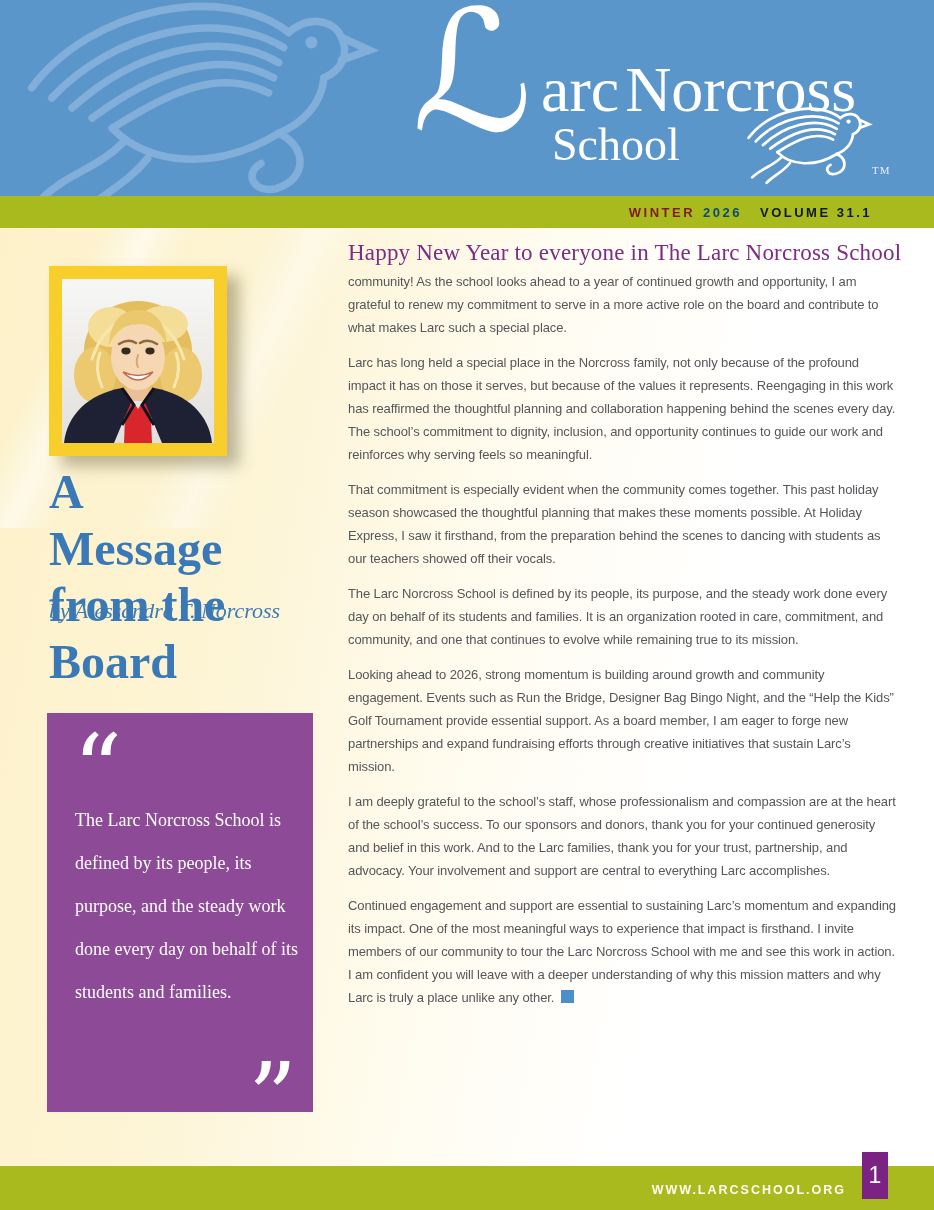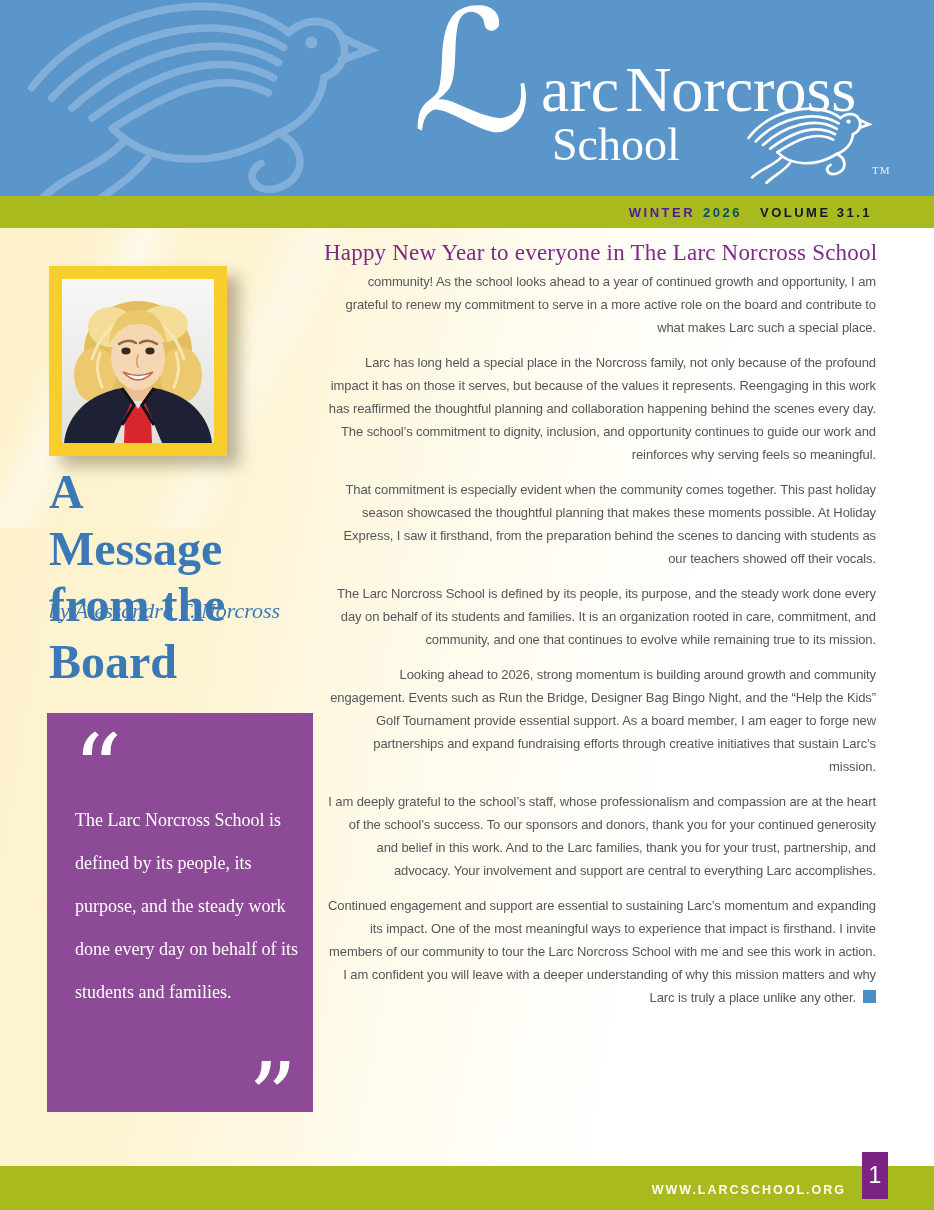--- a/index.html
+++ b/index.html
@@ -26,42 +26,42 @@
   .logo-line1 .nm { margin-left:6px; }
   .logo-line2 { position:absolute; left:552px; top:122px; font-family:"Liberation Serif",serif;
                 color:#fff; font-size:46px; line-height:1; }
   .logo-dove { position:absolute; left:742px; top:100px; width:132px; height:90px; color:#ffffff; }
   .logo-tm { position:absolute; left:872px; top:164px; color:#e8f0f8; font-size:11px; letter-spacing:1px;
              font-family:"Liberation Serif",serif; }
   
   .issue-bar { position:absolute; left:0; top:196px; width:934px; height:32px; background:#a9ba1e;
                display:flex; align-items:center; justify-content:flex-end; padding-right:62px; gap:18px; }
   .issue-bar span { font-size:13px; font-weight:bold; letter-spacing:2.5px; }
-  .issue-season { color:#4c1d95; }
+  .issue-season { color:#7f1d1d; }
   .issue-year { color:#0c4a6e; }
   .issue-volume { color:#0f172a; }
   
   .photo-frame { position:absolute; left:49px; top:266px; width:178px; height:190px;
                  background:#ffffff; border:13px solid #f7ce2b;
                  box-shadow:12px 10px 14px rgba(110,100,60,.45); }
   .photo-frame svg { display:block; width:152px; height:164px; }
   .sidebar-title { position:absolute; left:49px; top:464px; width:200px;
                    font-family:"Liberation Serif",serif; font-size:48px; line-height:1.18;
                    color:#3b79b6; }
   .sidebar-byline { position:absolute; left:49px; top:598px; width:260px;
                     font-family:"Liberation Serif",serif; font-style:italic; font-size:22px; color:#3b79b6; }
   .quote-box { position:absolute; left:47px; top:713px; width:266px; height:399px; background:#8d4a96; }
   .quote-open { position:absolute; left:26px; top:8px; font-family:"DejaVu Serif",serif;
                 font-size:96px; line-height:1; color:#fff; height:78px; overflow:hidden; }
   .quote-text { position:absolute; left:28px; top:86px; width:224px;
                 font-family:"Liberation Serif",serif; font-size:18px; line-height:43px; color:#fff; }
   .quote-close { position:absolute; right:16px; bottom:-16px; font-family:"DejaVu Serif",serif;
                  font-size:96px; line-height:1; color:#fff; height:78px; overflow:hidden; }
   
-  .article { position:absolute; left:324px; top:240px; width:552px;text-align:right; }
+  .article { position:absolute; left:348px; top:240px; width:552px; }
   .article h1 { font-family:"Liberation Serif",serif; font-weight:normal; font-size:23px;
                 color:#7d2b84; white-space:nowrap; margin-bottom:4px; letter-spacing:.2px; }
   .article p { font-size:13px; line-height:23px; color:#55565a; margin-bottom:12px; letter-spacing:-0.1px; }
   .end-mark { display:inline-block; width:13px; height:13px; background:#4a8fc7; margin-left:7px;
               vertical-align:-1px; }
   
   .footer-bar { position:absolute; left:0; top:1166px; width:934px; height:48px; background:#a9ba1e;
                 display:flex; align-items:center; justify-content:flex-end; padding-right:88px; }
   .footer-site { font-size:12.5px; font-weight:bold; letter-spacing:2px; color:#fffdf2;
                  text-decoration:none; }

